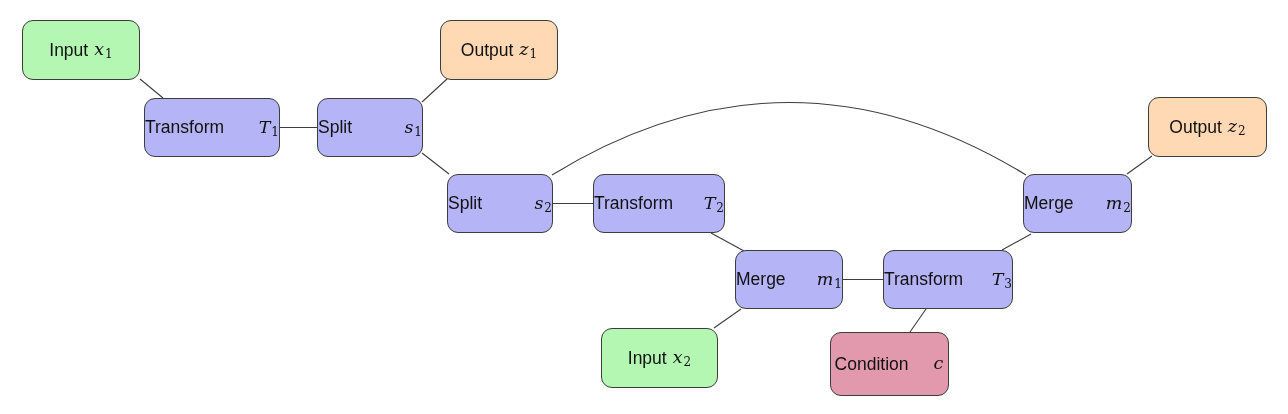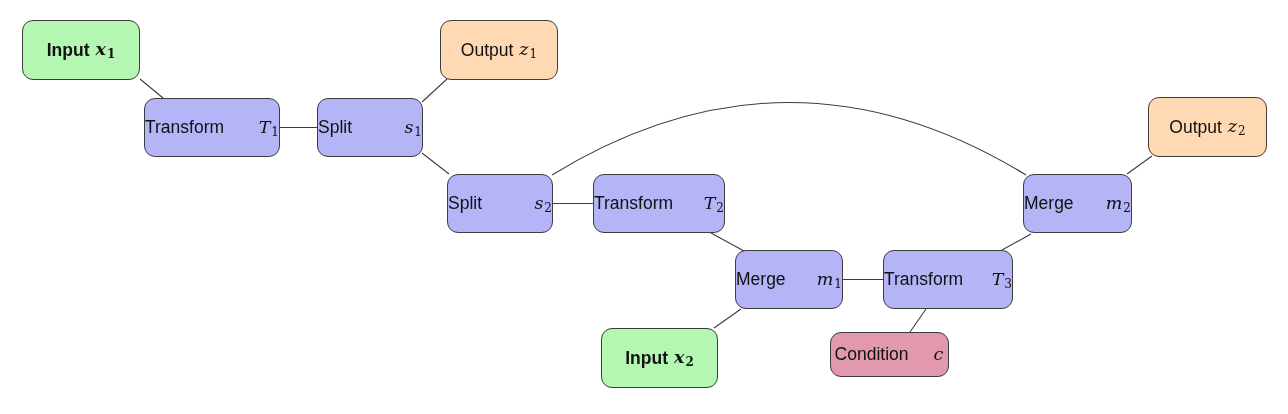--- a/index.html
+++ b/index.html
@@ -22,21 +22,21 @@
     display:flex;
     align-items:center;
     justify-content:center;
     column-gap:6px;
     border:1.2px solid var(--node-border,#3d3d3d);
     border-radius:11px;
     font-size:17.5px;
     color:#111111;
     white-space:nowrap;
   }
-  .kind-input     {background:var(--input-fill,#b3f7b3);font-weight:bold;}
+  .kind-input     {background:var(--input-fill,#b3f7b3);}
   .kind-process   {background:var(--process-fill,#b4b4f7);justify-content:space-between;}
   .kind-output    {background:var(--output-fill,#ffd9b3);}
   .kind-condition {background:var(--condition-fill,#e299ae);}
   .math{display:inline-flex;align-items:baseline;}
   .mvar{
     font-family:"DejaVu Serif", serif;
     font-style:italic;
     font-size:17.5px;
     line-height:1;
   }
@@ -52,21 +52,21 @@
   
   .p-input-x1    {left:22px;  top:20px;  width:118px; height:60px;}
   .p-transform-t1{left:144px; top:98px;  width:136px; height:59px;}
   .p-split-s1    {left:317px; top:98px;  width:106px; height:59px;}
   .p-output-z1   {left:440px; top:20px;  width:118px; height:60px;}
   .p-split-s2    {left:447px; top:174px; width:106px; height:59px;}
   .p-transform-t2{left:593px; top:174px; width:132px; height:59px;}
   .p-merge-m1    {left:735px; top:250px; width:108px; height:59px;}
   .p-input-x2    {left:601px; top:328px; width:117px; height:60px;}
   .p-transform-t3{left:883px; top:250px; width:130px; height:59px;}
-  .p-condition-c {left:830px; top:332px; width:119px; height:45px;gap:25px;}
+  .p-condition-c {left:830px; top:332px; width:119px; height:64px;gap:25px;}
   .p-merge-m2    {left:1023px;top:174px; width:109px; height:59px;}
   .p-output-z2   {left:1148px;top:97px;  width:119px; height:60px;}
 </style>
 </head>
 <body>
 
 <div id="canvas">
 
   <svg id="edges" viewBox="0 0 1288 414" xmlns="http://www.w3.org/2000/svg">
     <path d="M140 79 L163 98"></path>

